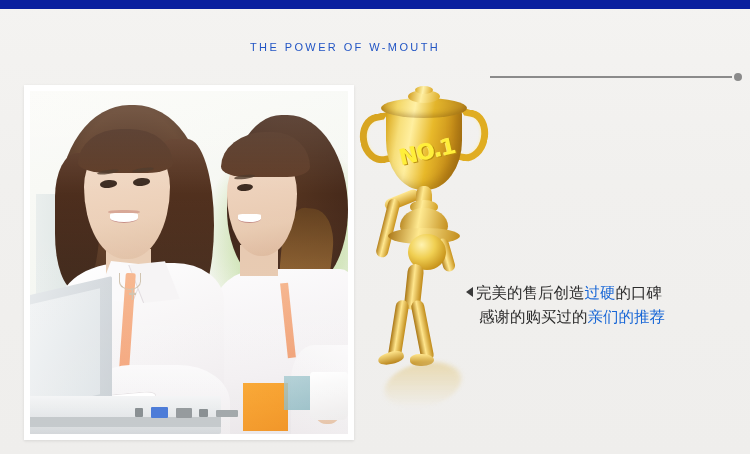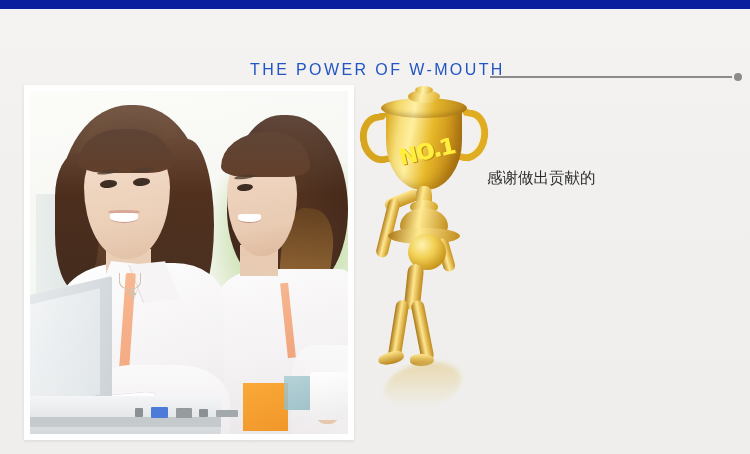--- a/index.html
+++ b/index.html
@@ -22,22 +22,22 @@
   
   #header { position:absolute; left:0; top:9px; width:750px; height:70px; }
   #main-title {
     position:absolute; left:8px; top:10px;
     font-size:44px; font-weight:bold; color:#1a4fc4;
     letter-spacing:2px; line-height:1;
     font-family:"DejaVu Sans","Liberation Sans",sans-serif;
     text-shadow:0 0 1px rgba(26,79,196,.5);
   }
   #sub-title {
-    position:absolute; left:250px; top:52px;
-    font-size:16px; color:#2255c4; letter-spacing:2.4px;
+    position:absolute; left:250px; top:32px;
+    font-size:11px; color:#2255c4; letter-spacing:2.4px;
     font-weight:500;
   }
   #rule-wrap {
     position:absolute; left:490px; top:64px; width:252px; height:8px;
   }
   #rule-line {
     position:absolute; left:0; top:3px; width:242px; height:2px;
     background:#8b8b8b;
   }
   #rule-dot {
@@ -419,20 +419,32 @@
     <div class="t fig-torso"></div>
     <div class="t fig-legL"></div>
     <div class="t fig-legR"></div>
     <div class="t fig-footL"></div>
     <div class="t fig-footR"></div>
     <div class="t fig-shadow"></div>
   </div>
 
   <div class="callout" id="callout-1">
     <div class="co-line indent">
-      <span>感谢做出贡献的</span>
       <span></span>
     </div>
   </div>
 
+  <div class="callout" id="callout-2">
+    <div class="co-line">
+      <span class="arrow"></span>
+      <span>完美的售后创造</span>
+      <span class="hl">过硬</span>
+      <span>的口碑</span>
+    </div>
+    <div class="co-line indent">
+      <span>感谢的购买过的</span>
+      <span class="hl">亲们的推荐</span>
+      <span></span>
+    </div>
+  </div>
 
 
 </div>
 
 </body></html>

